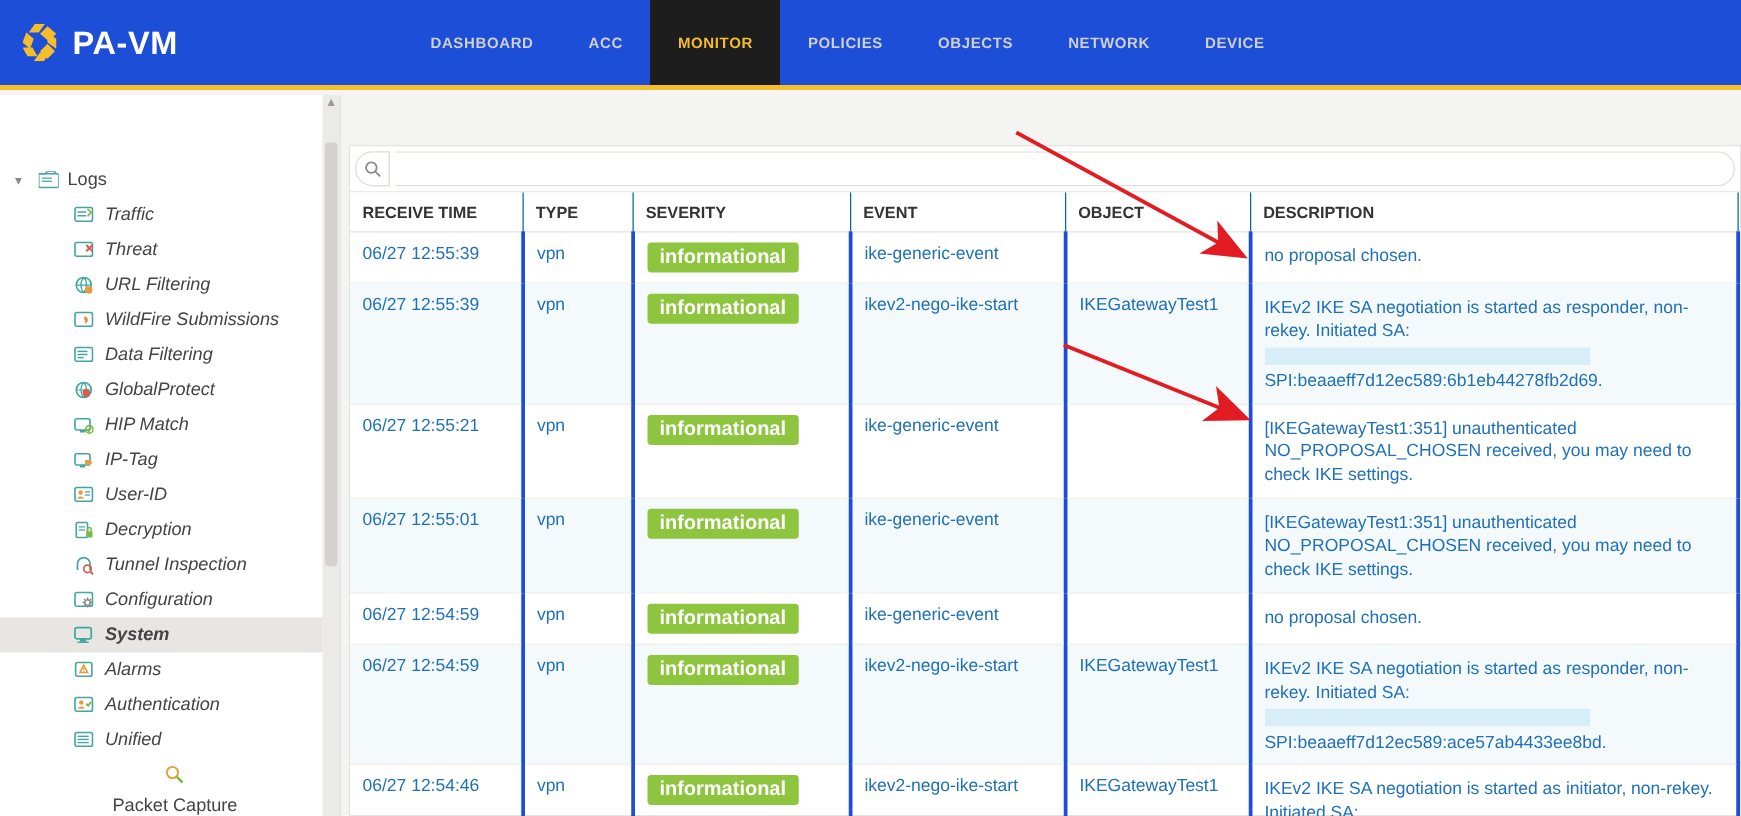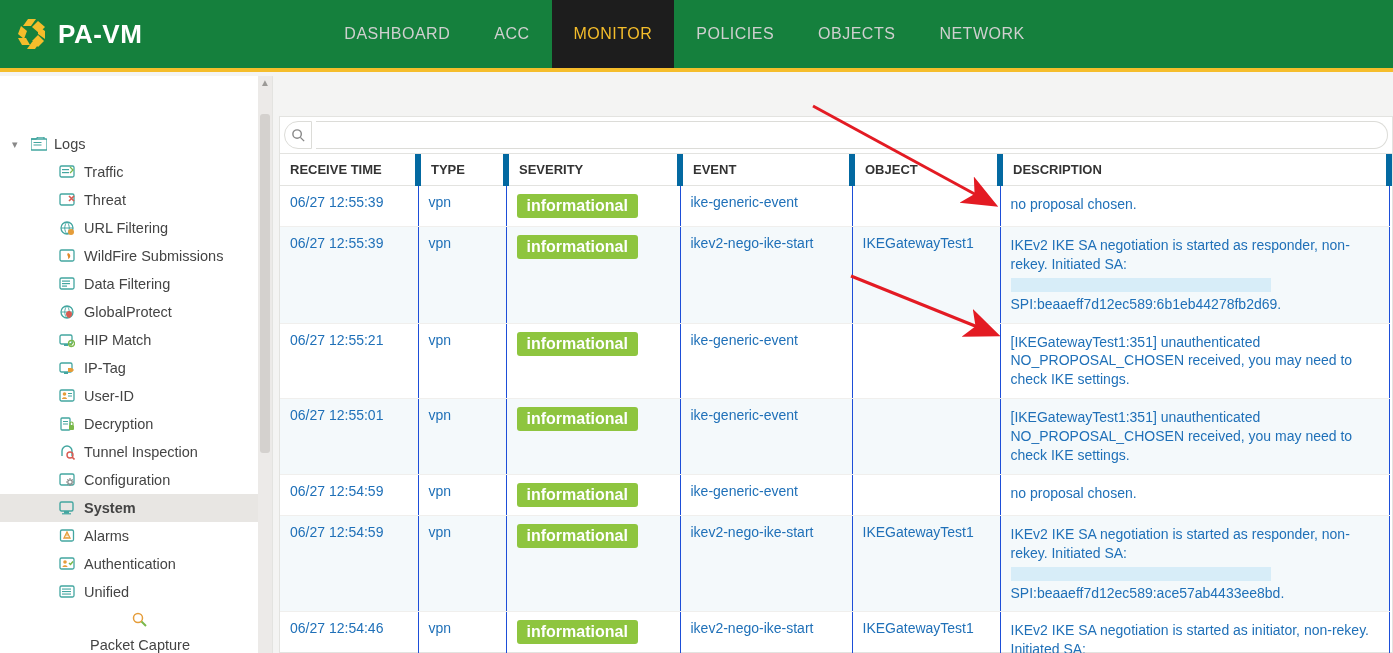--- a/index.html
+++ b/index.html
@@ -1,58 +1,58 @@
 <!DOCTYPE html>
 <html><head>
 <meta charset="utf-8">
 <style>
   * { box-sizing: border-box; }
   html, body { margin: 0; padding: 0; height: 100%; font-family: "Segoe UI", Arial, sans-serif; font-size: 14px; color: #333; }
   body { background: #f4f4f3; overflow: hidden; width: 1393px; height: 653px; position: relative; }
 
   
-  .topbar { background: #15803d; height: 72px; display: flex; align-items: center; padding: 0 18px; border-bottom: 4px solid #f5bd2b; }
+  .topbar { background: #1d4ed8; height: 72px; display: flex; align-items: center; padding: 0 18px; border-bottom: 4px solid #f5bd2b; }
   .brand { display: flex; align-items: center; gap: 10px; margin-right: 180px; }
   .brand-logo { width: 30px; height: 30px; display: inline-block; }
   .brand-text { color: #fff; font-weight: 700; font-size: 26px; letter-spacing: 0.5px; }
   .nav { display: flex; gap: 0; align-items: stretch; height: 100%; }
-  .nav-item { color: #cfcfcf; font-weight: 400; font-size: 16px; letter-spacing: 0.5px; padding: 0 22px; display: flex; align-items: center; cursor: pointer; }
+  .nav-item { color: #cfcfcf; font-weight: 700; font-size: 12px; letter-spacing: 0.5px; padding: 0 22px; display: flex; align-items: center; cursor: pointer; }
   .nav-item.active { color: #f5bd2b; background: #1d1d1d; }
 
   
   .workspace { position: absolute; top: 76px; bottom: 0; left: 0; right: 0; display: flex; background: #f4f4f3; }
 
   
   .sidebar-wrap { width: 273px; display: flex; background: #fff; border-right: 1px solid #e3e3e0; }
   .sidebar { flex: 1; padding-top: 54px; font-size: 14.5px; color: #444; overflow-y: auto; }
   .scroll-gutter { width: 14px; background: #eceae8; position: relative; }
   .scroll-thumb { position: absolute; top: 38px; bottom: 200px; left: 2px; right: 2px; background: #d4d1ce; border-radius: 3px; cursor: pointer; }
   .scroll-arrow { position: absolute; left: 0; right: 0; height: 14px; text-align: center; color: #9c9a97; font-size: 10px; line-height: 14px; cursor: pointer; }
   .scroll-arrow.top { top: 0; }
   .tree-node { display: flex; align-items: center; padding: 5px 8px 5px 12px; cursor: pointer; gap: 6px; }
   .tree-caret { width: 12px; display: inline-block; color: #888; font-size: 11px; }
   .tree-children { padding-left: 0; }
-  .tree-child { display: flex; align-items: center; padding: 5px 8px 5px 58px; gap: 8px; cursor: pointer; }
+  .tree-child { display: flex; align-items: center; padding: 5px 8px 5px 58px; gap: 8px; cursor: pointer; font-style: italic; }
   .tree-child.active { background: #e8e6e3; font-weight: 700; }
   .tree-group2 { display: flex; align-items: center; padding: 5px 8px 5px 30px; gap: 8px; cursor: pointer; flex-direction: column; }
   .sb-icon { width: 18px; height: 18px; display: inline-flex; align-items: center; justify-content: center; }
 
   
   .content { flex: 1; display: flex; flex-direction: column; background: #f4f4f3; position: relative; }
   .content-inner { position: absolute; top: 40px; left: 6px; right: 0; bottom: 0; background: #fff; border: 1px solid #e3e3e0; display: flex; flex-direction: column; }
 
   
   .searchbar { display: flex; align-items: center; padding: 4px 4px; border-bottom: 1px solid #e3e3e0; gap: 4px; }
   .search-icon-box { width: 28px; height: 28px; border: 1px solid #dcdcd8; border-radius: 14px 0 0 14px; display: flex; align-items: center; justify-content: center; color: #888; }
   .search-input { flex: 1; height: 28px; border: 1px solid #dcdcd8; border-left: none; border-radius: 0 14px 14px 0; padding: 0 12px; outline: none; font-size: 13px; }
 
   
   .log-table { width: 100%; border-collapse: collapse; table-layout: fixed; }
-  .log-table thead th { background: #fff; text-align: left; padding: 8px 10px; font-size: 13px; color: #333; font-weight: 700; border-bottom: 1px solid #e3e3e0; border-right: 6px solid #0369a1; }
-  .log-table tbody td { padding: 8px 10px; font-size: 14px; color: #1f70b8; border-bottom: 1px solid #f0efed; border-right: 1px solid #1d4ed8; vertical-align: top; }
+  .log-table thead th { background: #fff; text-align: left; padding: 8px 10px; font-size: 13px; color: #333; font-weight: 700; border-bottom: 1px solid #e3e3e0; border-right: 1px solid #0369a1; }
+  .log-table tbody td { padding: 8px 10px; font-size: 14px; color: #1f70b8; border-bottom: 1px solid #f0efed; border-right: 3px solid #1d4ed8; vertical-align: top; }
   .log-table tbody tr.alt { background: #f4f9fb; }
   .sev-badge { background: #8ec53f; color: #fff; font-weight: 700; font-size: 16px; padding: 3px 10px; border-radius: 3px; display: inline-block; }
   .redacted-bar { display: inline-block; background: #d7edf8; height: 14px; width: 260px; vertical-align: middle; }
   .desc-line { margin: 1px 0; line-height: 1.35; }
 
   col.c-time { width: 138px; }
   col.c-type { width: 88px; }
   col.c-sev  { width: 174px; }
   col.c-event{ width: 172px; }
   col.c-obj  { width: 148px; }
@@ -81,20 +81,21 @@
     </span>
     <span class="brand-text">PA-VM</span>
   </div>
   <div class="nav" id="nav-mount">
       <div class="nav-item">DASHBOARD</div>
       <div class="nav-item">ACC</div>
       <div class="nav-item active">MONITOR</div>
       <div class="nav-item">POLICIES</div>
       <div class="nav-item">OBJECTS</div>
       <div class="nav-item">NETWORK</div>
+      <div class="nav-item">DEVICE</div>
     </div>
 </div>
 
 <div class="workspace">
 
   <div class="sidebar-wrap">
     <div class="sidebar">
       <div class="tree-node">
         <span class="tree-caret">▾</span>
         <span class="sb-icon">

